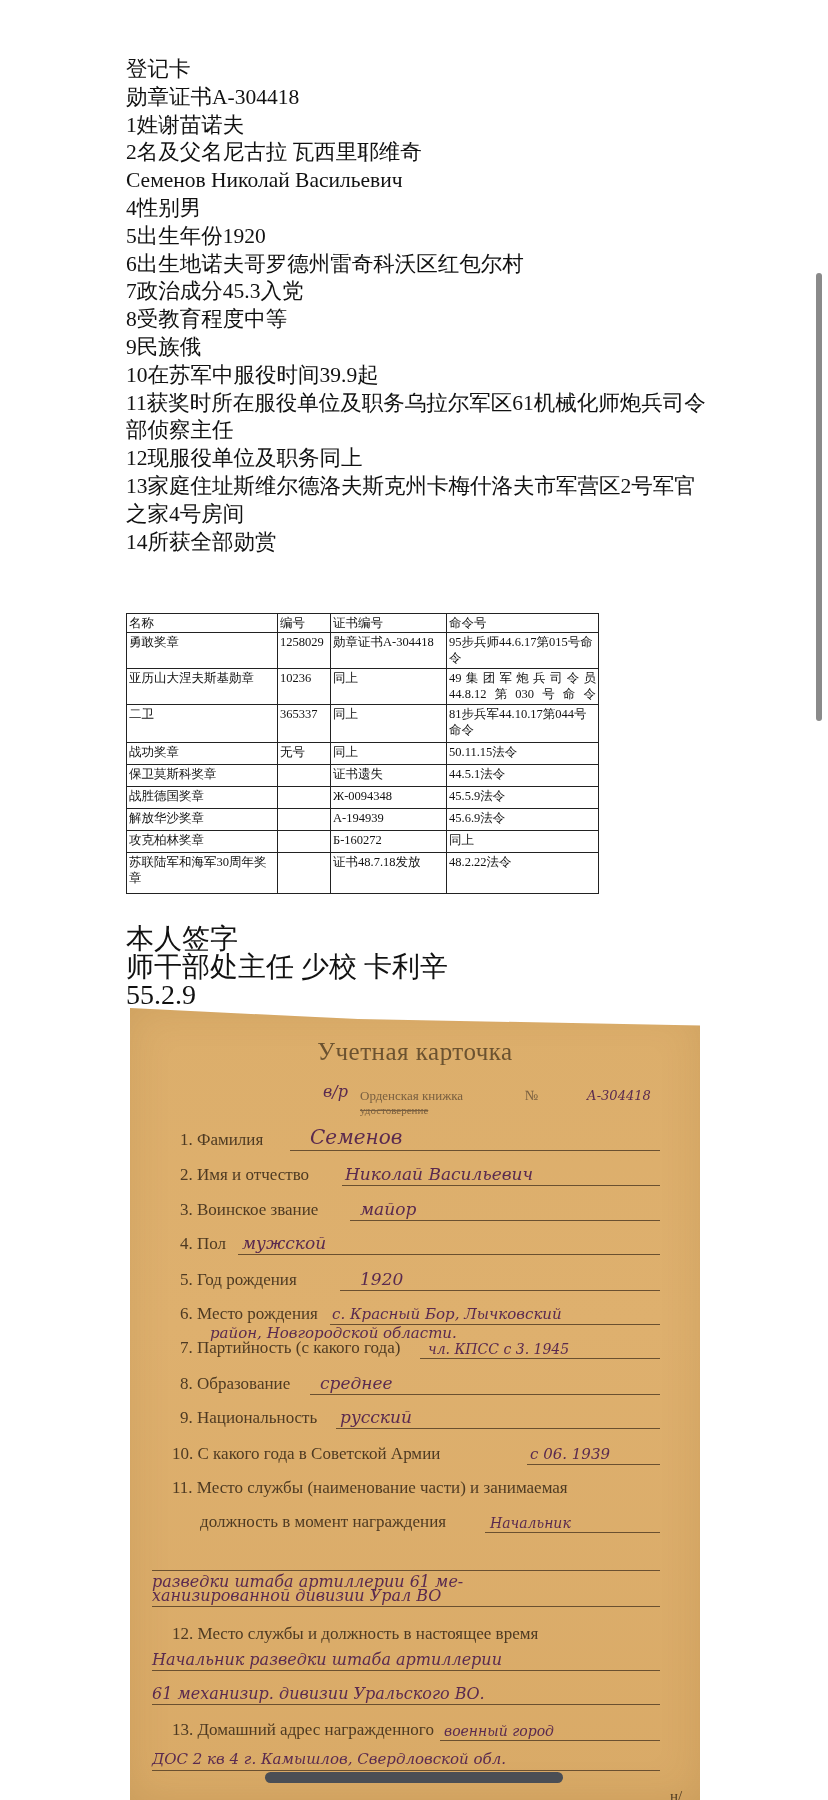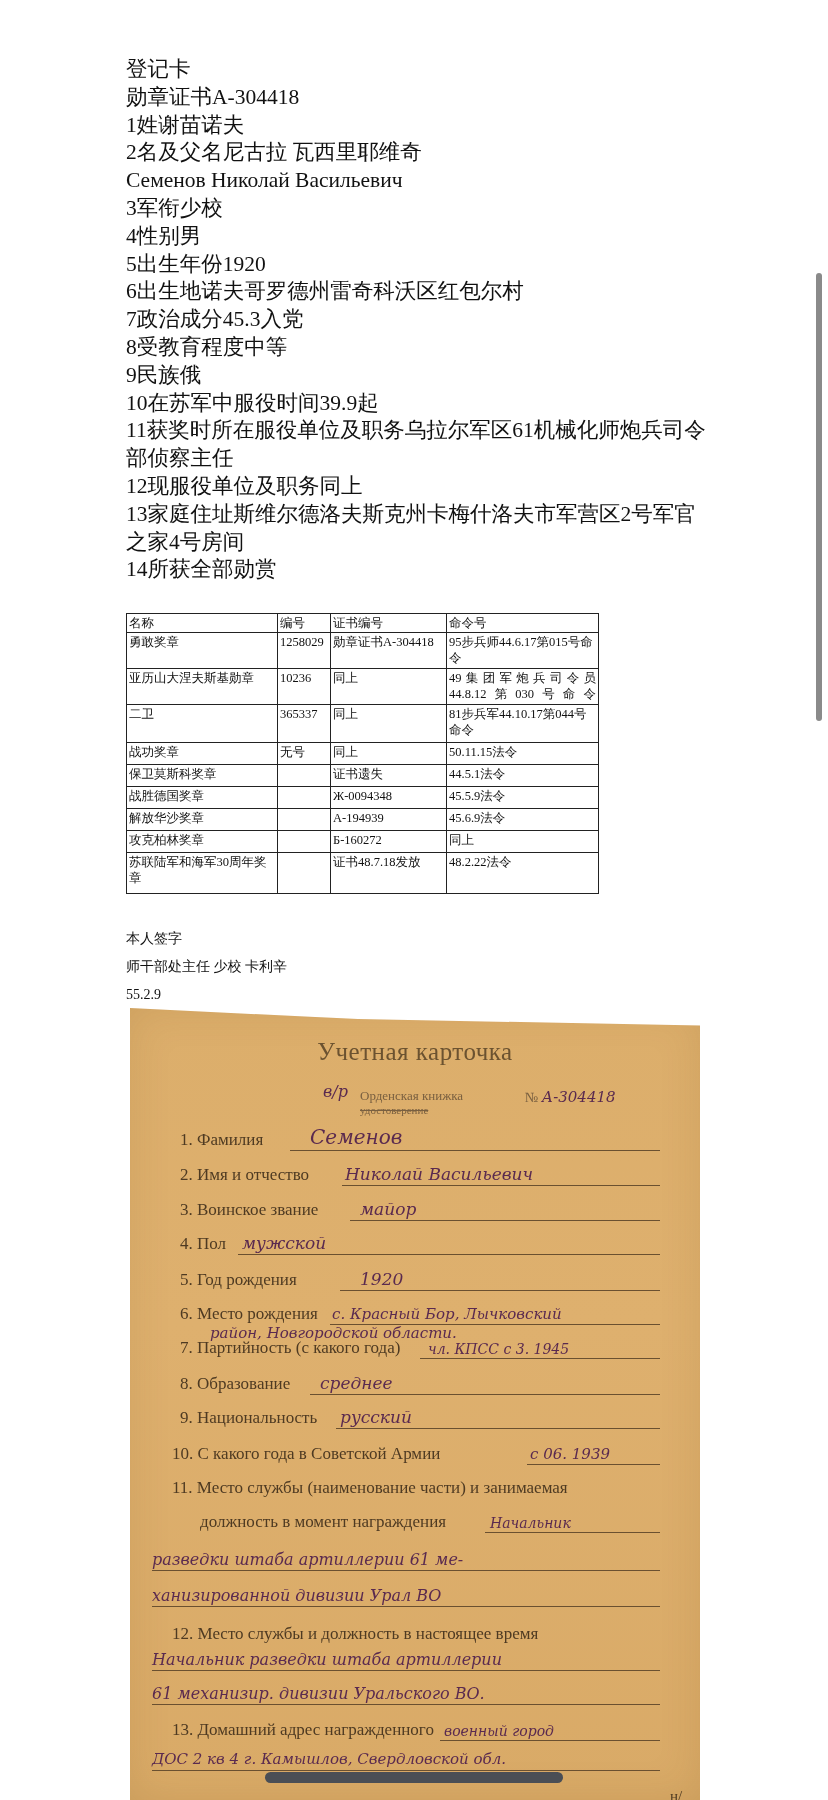--- a/index.html
+++ b/index.html
@@ -27,21 +27,21 @@
   table.awards col.c3 { width: 116px; }
   table.awards col.c4 { width: 152px; }
   table.awards tr.h td { height: 16px; }
   table.awards tr.tall td { height: 33px; }
   table.awards tr.tall3 td { height: 35px; }
   table.awards tr.short td { height: 19px; }
   table.awards tr.last td { height: 38px; }
   .just { text-align: justify; text-align-last: justify; }
   .sig-block {
     position: absolute; left: 126px; top: 925px;
-    font-size: 14px; line-height: 28px;
+    font-size: 28px; line-height: 28px;
   }
   
   .card {
     position: absolute; left: 130px; top: 1008px; width: 570px; height: 792px;
     background: linear-gradient(180deg, #dcae6b 0%, #deb06e 40%, #d9aa67 100%);
     clip-path: polygon(0 0, 40% 1.4%, 100% 2.2%, 100% 100%, 0 100%);
     box-shadow: inset 0 0 40px rgba(120,80,30,0.15);
     font-family: "Liberation Serif", "DejaVu Serif", serif;
   }
   .card .title {
@@ -57,42 +57,41 @@
   .card .row .val {
     position: absolute; bottom: 5px; font-size: 17px;
   }
   .card .uline { position: absolute; left: 40px; right: 40px; border-bottom: 1.3px solid #6a5030; }
   .card .hline { position: absolute; font-size: 16px; }
   .card .order {
     position: absolute; left: 230px; top: 80px; font-size: 13px; color: #7a6040;
   }
   .card .order .strike { text-decoration: line-through; font-size: 11px; display:block; }
   .card .order-no { position: absolute; left: 395px; top: 80px; font-size: 14px; color: #7a6040; }
-  .card .order-no .hand { font-size: 15px; }
+  .card .order-no .hand { font-size: 13px; margin-left: 45px; }
   .card .vr { position: absolute; left: 193px; top: 74px; font-size: 16px; }
   .card .foot { position: absolute; left: 540px; top: 780px; font-size: 15px; color: #4e3a22; }
   .scrollbar {
     position: absolute; left: 816px; top: 273px; width: 6px; height: 448px;
     background: #8a8a8a; border-radius: 3px;
   }
   .home-indicator {
     position: absolute; left: 265px; top: 1772px; width: 298px; height: 11px;
     background: #4a4e55; border-radius: 6px;
   }
 </style>
 </head>
 <body>
 
 <div class="text-block">
   <div class="line">登记卡</div>
   <div class="line">勋章证书A-304418</div>
   <div class="line">1姓谢苗诺夫</div>
   <div class="line">2名及父名尼古拉 瓦西里耶维奇</div>
   <div class="line">Семенов Николай Васильевич</div>
-  <div class="line">3军衔少校</div>
   <div class="line">4性别男</div>
   <div class="line">5出生年份1920</div>
   <div class="line">6出生地诺夫哥罗德州雷奇科沃区红包尔村</div>
   <div class="line">7政治成分45.3入党</div>
   <div class="line">8受教育程度中等</div>
   <div class="line">9民族俄</div>
   <div class="line">10在苏军中服役时间39.9起</div>
   <div class="line">11获奖时所在服役单位及职务乌拉尔军区61机械化师炮兵司令部侦察主任</div>
   <div class="line">12现服役单位及职务同上</div>
   <div class="line">13家庭住址斯维尔德洛夫斯克州卡梅什洛夫市军营区2号军官之家4号房间</div>
@@ -240,21 +239,21 @@
     <span class="val hand" style="left:358px;font-size:15px">с 06. 1939</span>
   </div>
   <div class="row" style="top:470px;height:24px;left:42px">
     <span class="lbl">11. Место службы (наименование части) и занимаемая</span>
   </div>
   <div class="row" style="top:504px;height:24px;left:70px">
     <span class="lbl">должность в момент награждения</span>
     <span class="fill" style="left:285px;right:0"></span>
     <span class="val hand" style="left:290px;font-size:14px">Начальник</span>
   </div>
-  <div class="hline hand" style="left:22px;top:542px">разведки штаба артиллерии 61 ме-</div>
+  <div class="hline hand" style="left:22px;top:564px">разведки штаба артиллерии 61 ме-</div>
   <div class="uline" style="top:562px;left:22px"></div>
   <div class="hline hand" style="left:22px;top:578px">ханизированной дивизии Урал ВО</div>
   <div class="uline" style="top:598px;left:22px"></div>
 
   <div class="row" style="top:616px;height:24px;left:42px">
     <span class="lbl">12. Место службы и должность в настоящее время</span>
   </div>
   <div class="hline hand" style="left:22px;top:642px">Начальник разведки штаба артиллерии</div>
   <div class="uline" style="top:662px;left:22px"></div>
   <div class="hline hand" style="left:22px;top:676px">61 механизир. дивизии Уральского ВО.</div>

